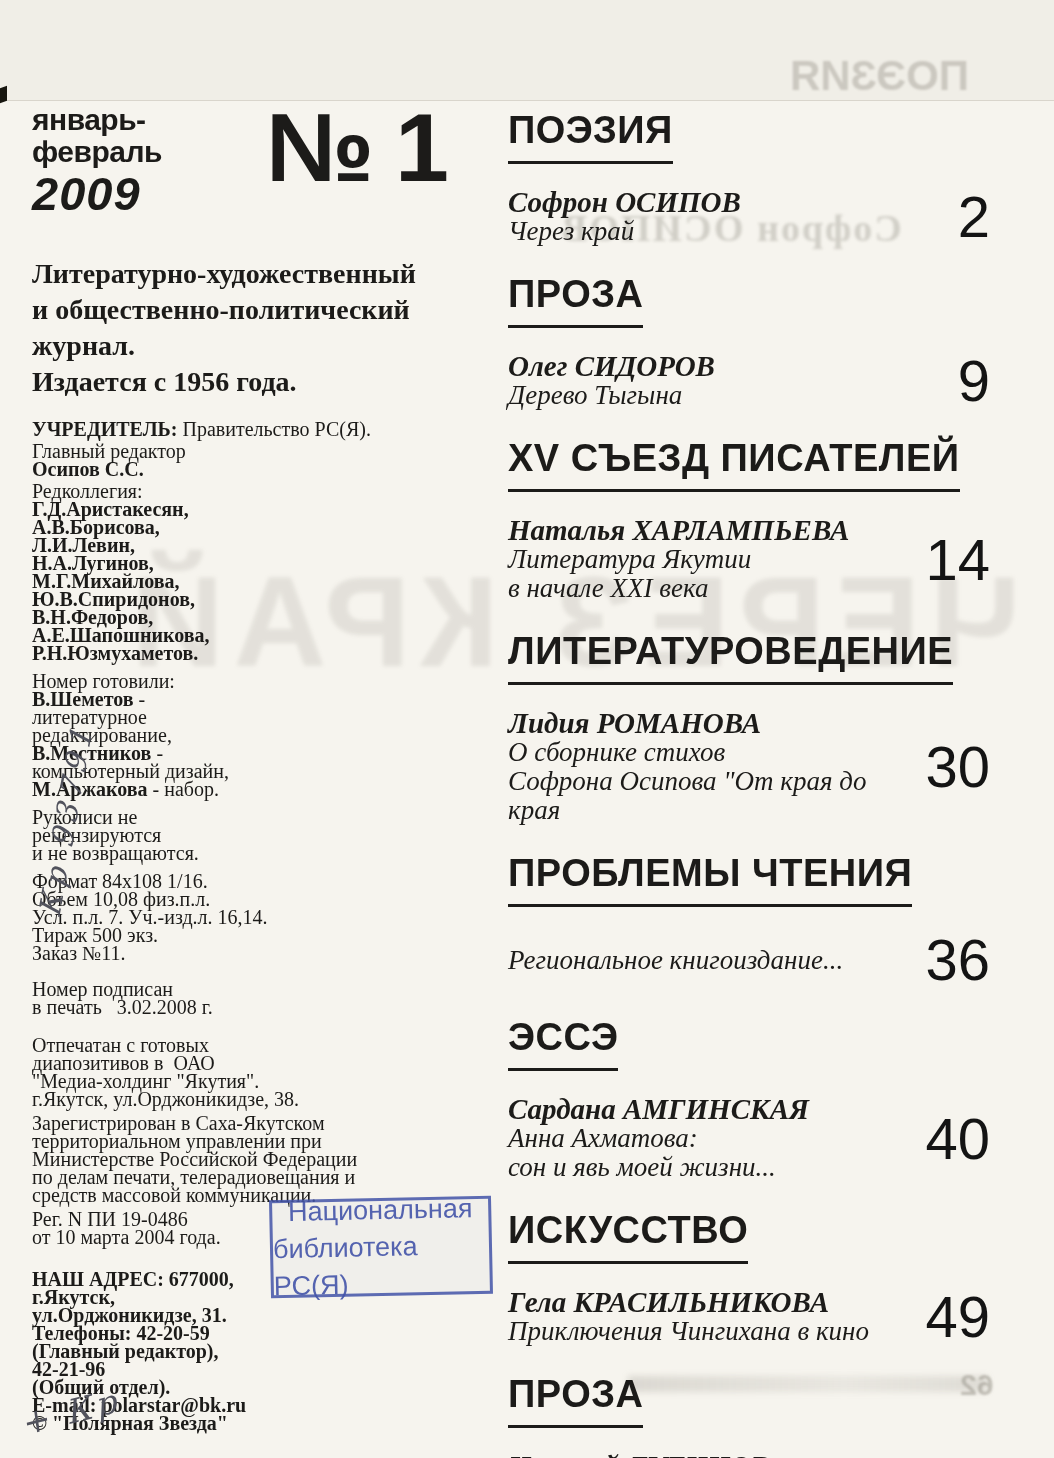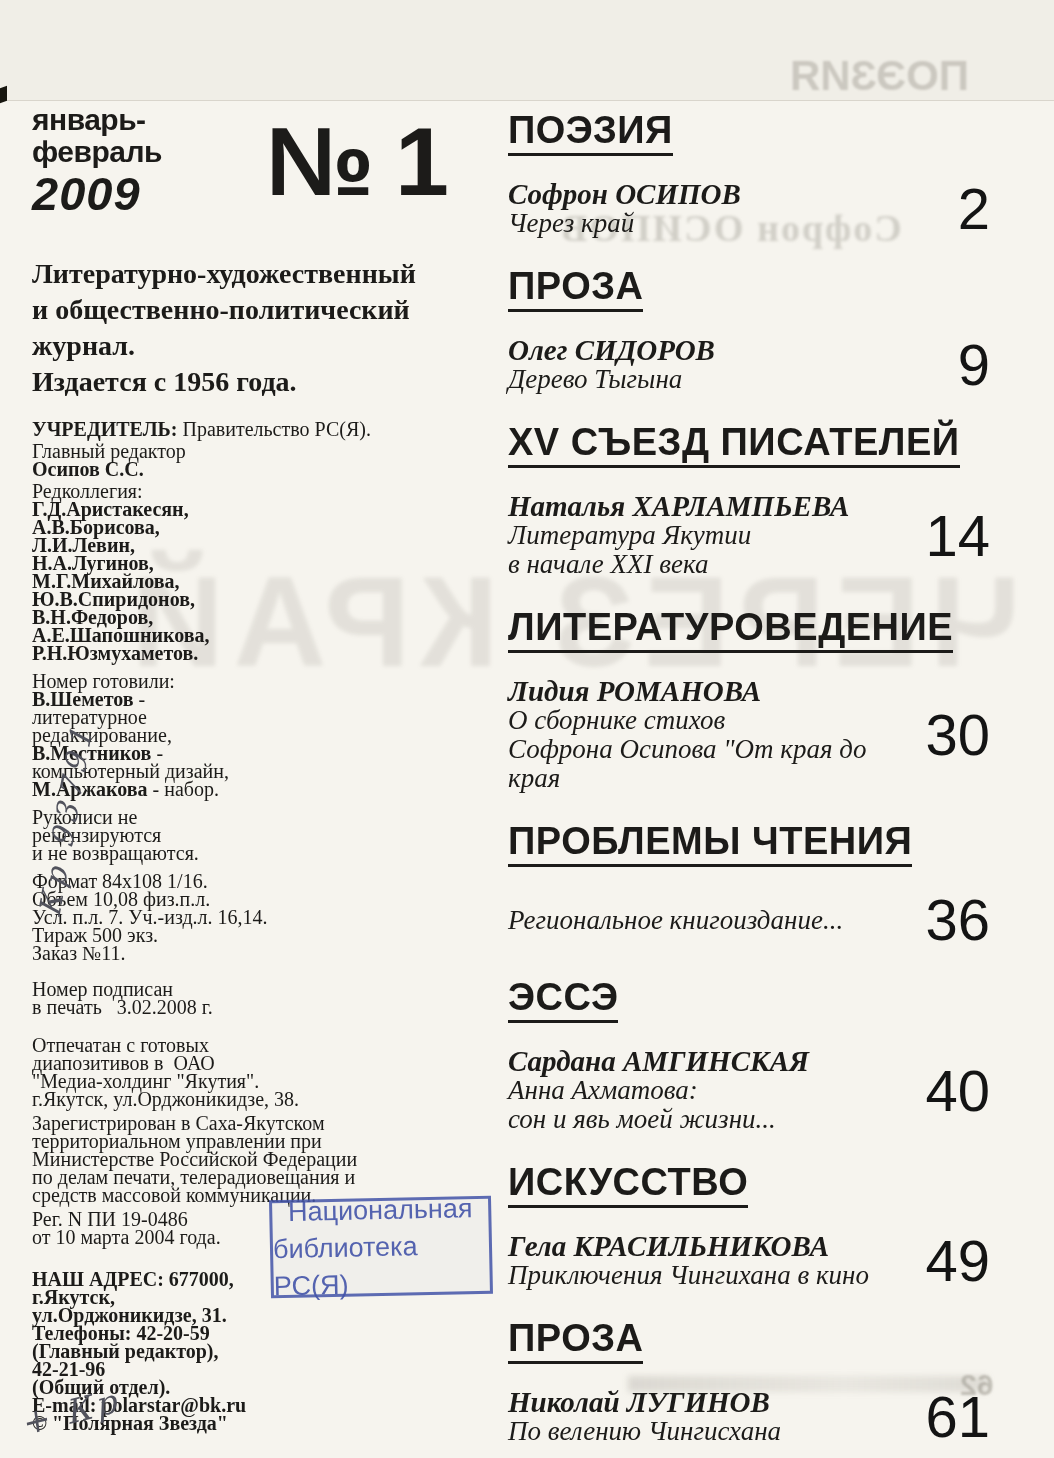--- a/index.html
+++ b/index.html
@@ -16,21 +16,21 @@
     background:#f0eee7;
     border-bottom:1px solid #d9d5cc;
   }
   .scan-mark{
     position:absolute;left:0;top:87px;width:7px;height:15px;
     background:#17160f;transform:skewY(-18deg);
   }
 
   
   .leftcol{position:absolute;left:32px;top:104px;width:438px;}
-  .hdr-row{display:flex;align-items:center;}
+  .hdr-row{display:flex;align-items:flex-start;}
   .issue-meta{flex:0 0 232px;}
   .issue-period{font-family:"Liberation Sans",sans-serif;font-weight:700;font-size:30px;line-height:32px;letter-spacing:-0.5px;}
   .issue-year{font-family:"Liberation Sans",sans-serif;font-weight:700;font-style:italic;font-size:47px;line-height:52px;letter-spacing:1px;}
   .issue-no{
     font-family:"Liberation Sans",sans-serif;font-weight:800;
     font-size:97px;line-height:88px;letter-spacing:-3px;
     margin-left:auto;margin-right:24px;
   }
   .subtitle{
     margin-top:36px;
@@ -41,21 +41,21 @@
   .mast-block .b{font-weight:700;}
   .mt20{margin-top:20px;} .mt12{margin-top:4px;}
   .mt10{margin-top:10px;} .mt6{margin-top:6px;}
   .mt18{margin-top:18px;} .mt24{margin-top:24px;}
   .bold-block{font-weight:700;}
 
   
   .rightcol{position:absolute;left:508px;top:100px;width:482px;}
   .toc-heading{margin-top:26px;font-family:"Liberation Sans",sans-serif;font-weight:700;font-size:38px;line-height:44px;letter-spacing:0.5px;}
   .toc-heading.first{margin-top:8px;}
-  .toc-heading > span{display:inline-block;border-bottom:3px solid #1c1b19;padding-bottom:1px;}
+  .toc-heading > span{display:inline-block;border-bottom:3px solid #1c1b19;padding-bottom:9px;}
   .toc-item{margin-top:24px;display:flex;align-items:center;}
   .toc-text{flex:1 1 auto;min-width:0;}
   .toc-author{font-weight:700;font-style:italic;font-size:29px;line-height:29px;}
   .toc-title{font-style:italic;font-size:27px;line-height:29px;white-space:pre-line;}
   .toc-page{
     flex:0 0 auto;width:88px;text-align:right;
     font-family:"Liberation Sans",sans-serif;font-weight:400;
     font-size:58px;line-height:58px;color:#141414;
   }
 

